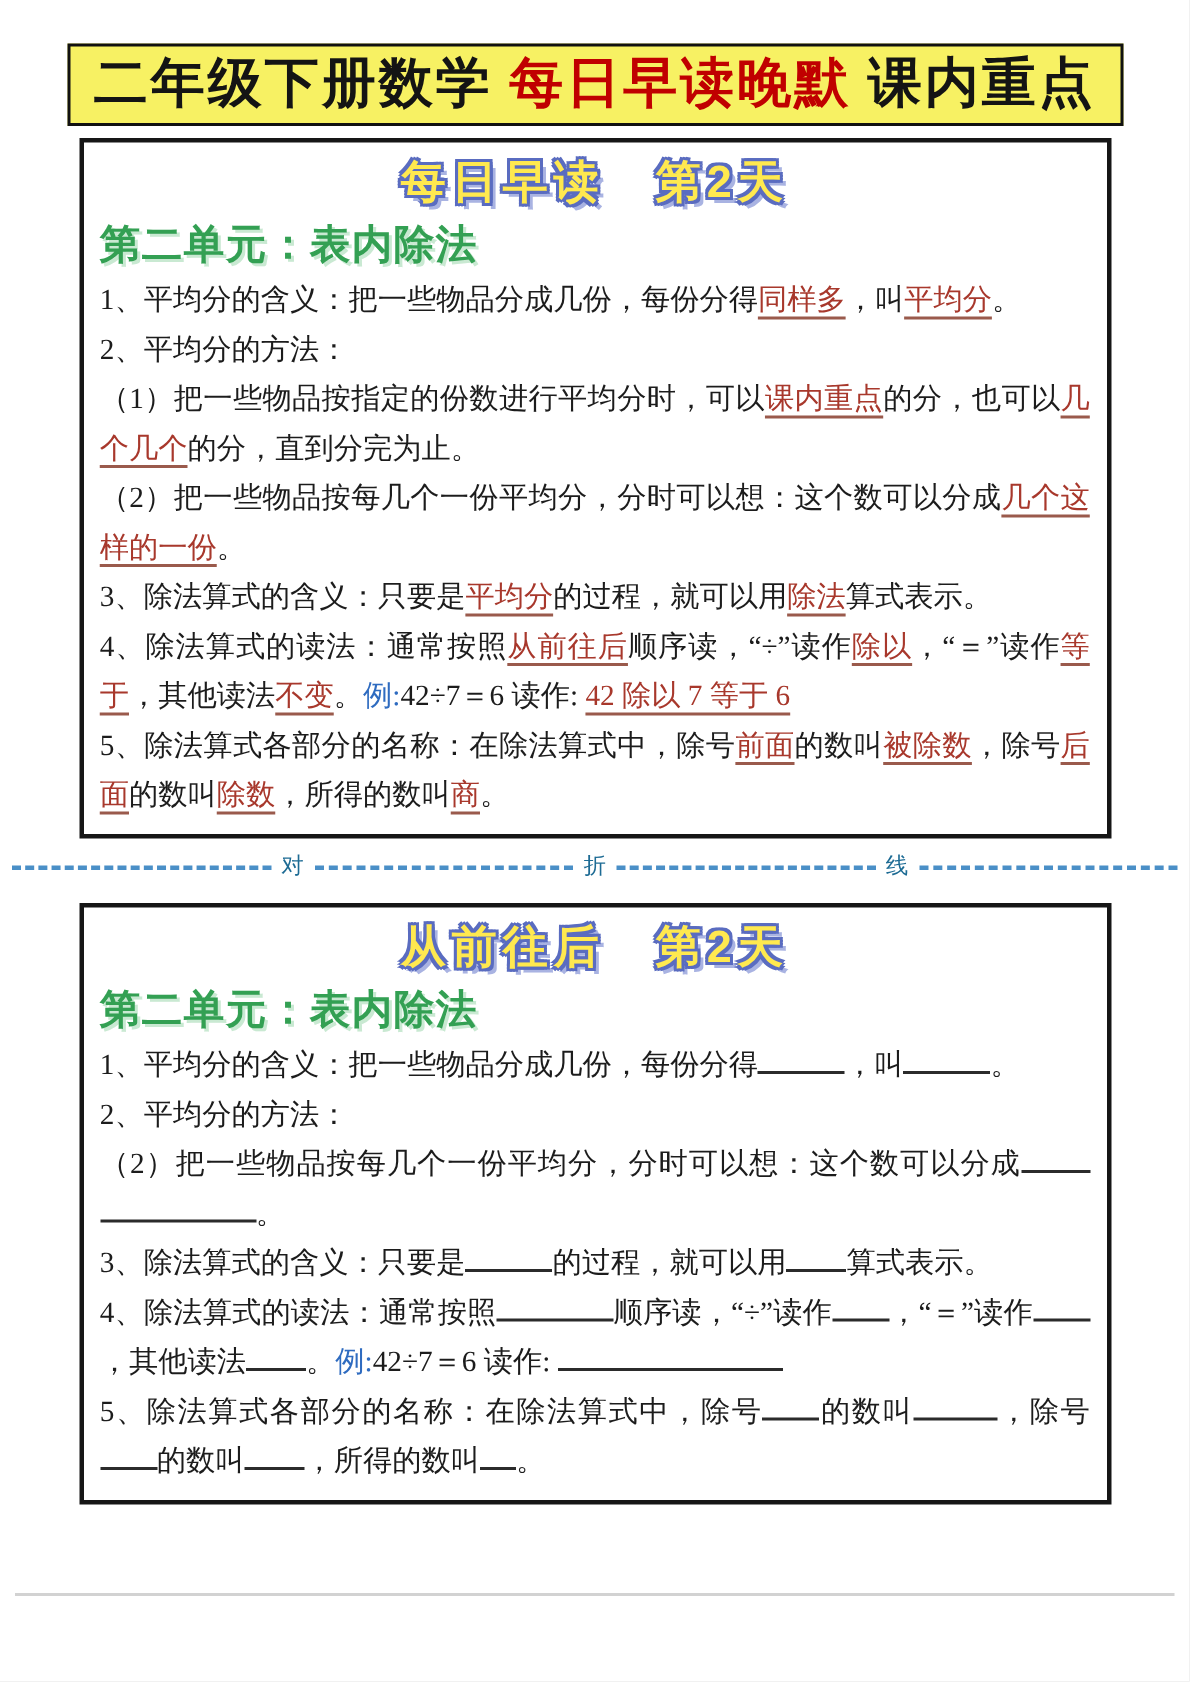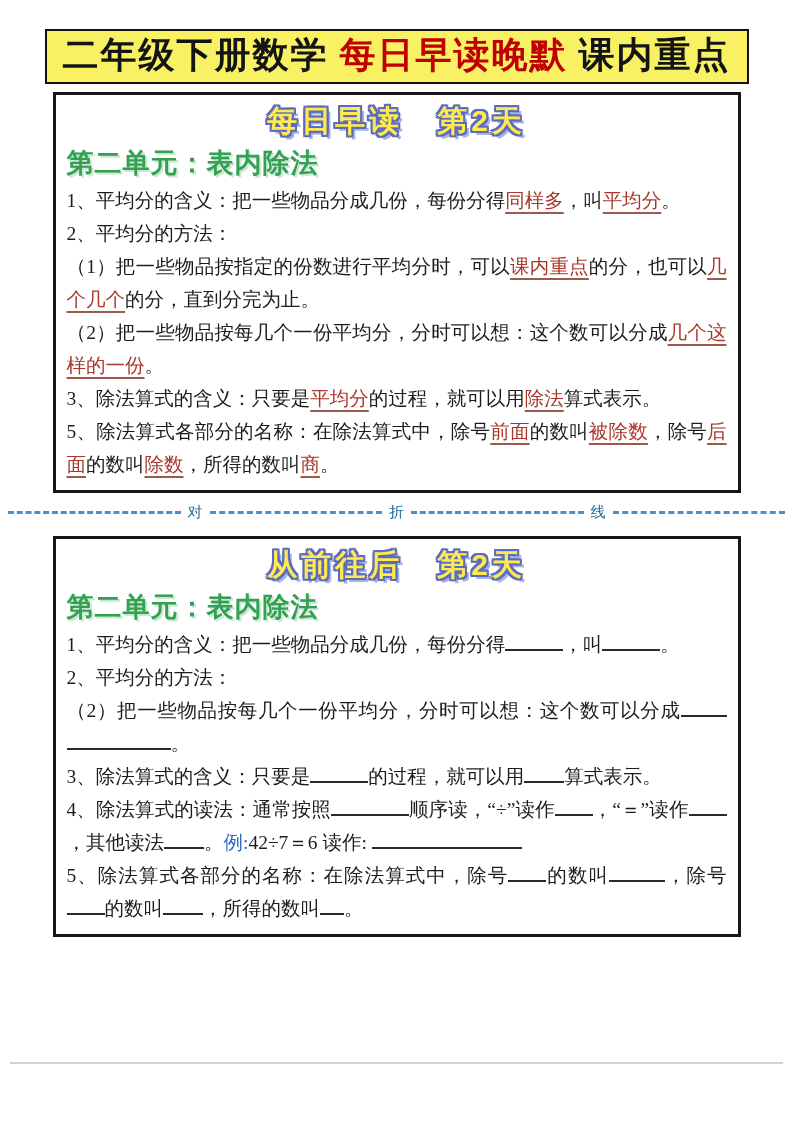--- a/index.html
+++ b/index.html
@@ -120,20 +120,21 @@
 
   <section class="panel">
     <h1 class="bubble-title">每日早读　第2天</h1>
     <h2 class="section-title">第二单元：表内除法</h2>
     <div class="content">
         <p><span>1、平均分的含义：把一些物品分成几份，每份分得</span><span class="hl">同样多</span><span>，叫</span><span class="hl">平均分</span><span>。</span></p>
         <p><span>2、平均分的方法：</span></p>
         <p><span>（1）把一些物品按指定的份数进行平均分时，可以</span><span class="hl">课内重点</span><span>的分，也可以</span><span class="hl">几个几个</span><span>的分，直到分完为止。</span></p>
         <p><span>（2）把一些物品按每几个一份平均分，分时可以想：这个数可以分成</span><span class="hl">几个这样的一份</span><span>。</span></p>
         <p><span>3、除法算式的含义：只要是</span><span class="hl">平均分</span><span>的过程，就可以用</span><span class="hl">除法</span><span>算式表示。</span></p>
+        <p><span>4、除法算式的读法：通常按照</span><span class="hl">从前往后</span><span>顺序读，“÷”读作</span><span class="hl">除以</span><span>，“＝”读作</span><span class="hl">等于</span><span>，其他读法</span><span class="hl">不变</span><span>。</span><span class="blue">例:</span><span>42÷7＝6 读作: </span><span class="hl">42 除以 7 等于 6</span></p>
         <p><span>5、除法算式各部分的名称：在除法算式中，除号</span><span class="hl">前面</span><span>的数叫</span><span class="hl">被除数</span><span>，除号</span><span class="hl">后面</span><span>的数叫</span><span class="hl">除数</span><span>，所得的数叫</span><span class="hl">商</span><span>。</span></p>
       </div>
   </section>
 
   <div class="divider">
       <div class="dash"></div>
       <span class="fold-label">对</span>
       <div class="dash"></div>
       <span class="fold-label">折</span>
       <div class="dash"></div>

